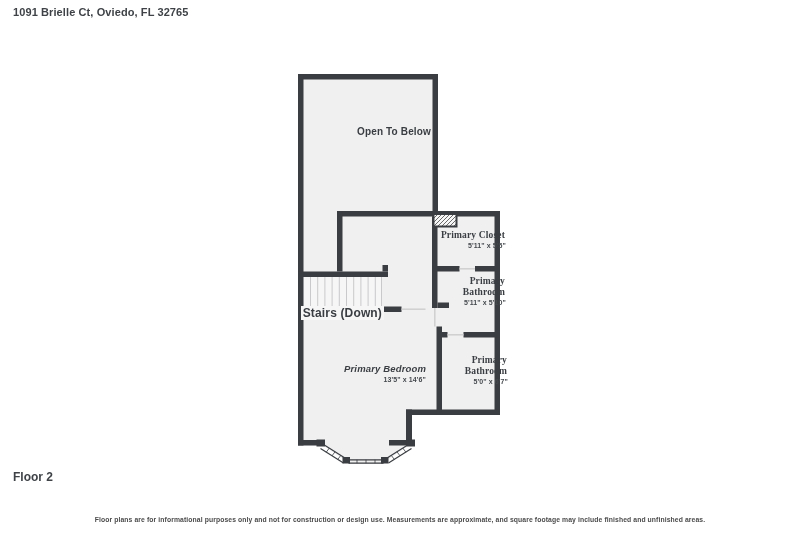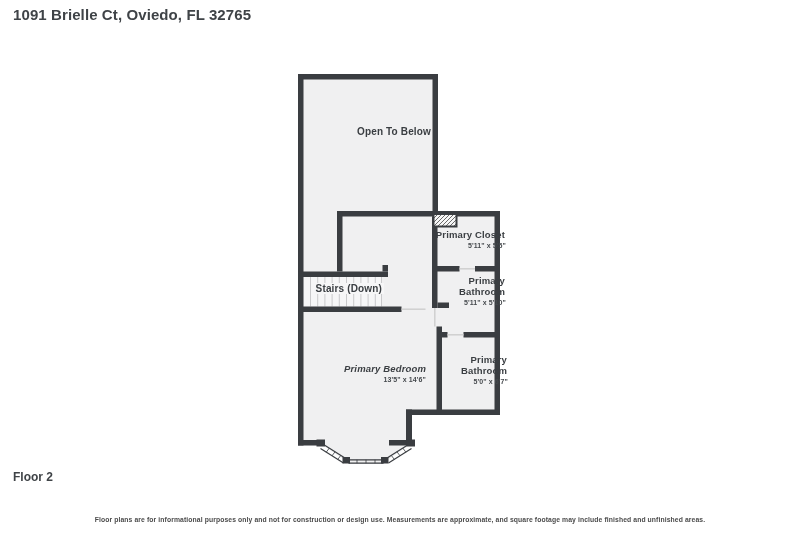--- a/index.html
+++ b/index.html
@@ -4,47 +4,47 @@
 <style>
   html,body{margin:0;padding:0;}
   body{
     width:800px;height:533px;position:relative;overflow:hidden;
     background:#ffffff;
     font-family:"Liberation Sans","DejaVu Sans",sans-serif;
     color:#3c4043;
   }
   .page-title{
     position:absolute;left:13px;top:6px;
-    font-size:15px;font-weight:bold;color:#3f4347;letter-spacing:.1px;
+    font-size:11px;font-weight:bold;color:#3f4347;letter-spacing:.1px;
   }
   .floor-label{
     position:absolute;left:13px;top:470px;
     font-size:12px;font-weight:bold;color:#3f4347;
   }
   .disclaimer{
     position:absolute;left:0;right:0;top:516px;
     text-align:center;font-size:6.8px;font-weight:600;color:#4b4b4b;letter-spacing:.1px;
   }
   svg.plan{position:absolute;left:0;top:0;}
   .room-label{
     position:absolute;text-align:right;color:#3a3e42;line-height:10.5px;
   }
   .room-label .name{
     display:block;font-size:9.5px;font-weight:bold;letter-spacing:.15px;margin:0 auto;
   }
   .room-label .dims{
     display:block;font-size:7px;font-weight:600;letter-spacing:.1px;margin-top:1.5px;line-height:8px;color:#45494d;
   }
-  .narrow .name{width:78px;}
+  .narrow .name{width:78px;font-family:Liberation Serif, serif;}
   .lbl-otb{left:311px;top:127px;width:120px;}
   .lbl-otb .name{font-size:10px;}
   .lbl-closet{left:426px;top:230px;width:80px;}
   .lbl-bath-up{left:426px;top:276px;width:80px;}
   .lbl-stairs{left:299px;top:284px;width:85px;}
-  .lbl-stairs .name{font-size:10px;}
+  .lbl-stairs .name{font-size:12px;margin-top:24px;}
   .lbl-stairs .name span{background:#f6f6f7;padding:0 2px;}
   .lbl-bedroom{left:306px;top:364px;width:120px;}
   .lbl-bedroom .name{white-space:nowrap;font-style:italic;}
   .lbl-bath-low{left:428px;top:355px;width:80px;}
 </style>
 </head>
 <body>
 
 <div class="page-title">1091 Brielle Ct, Oviedo, FL 32765</div>
 

